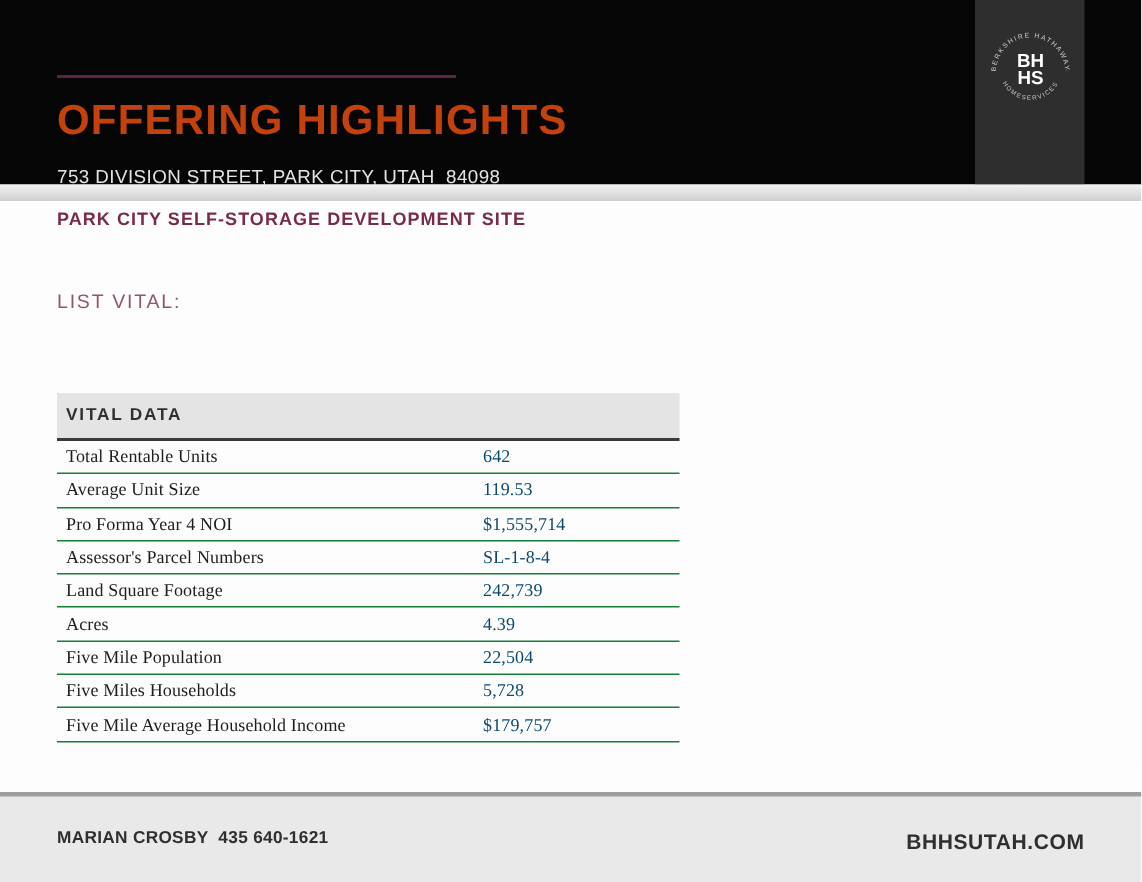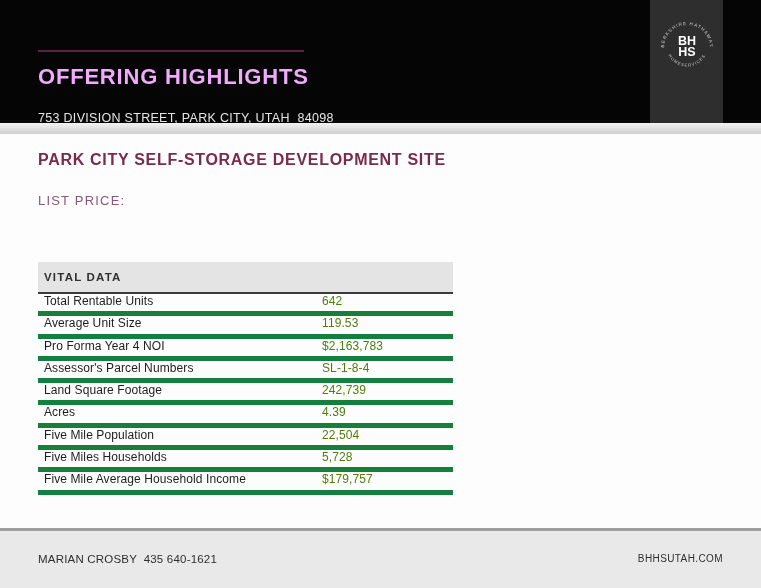--- a/index.html
+++ b/index.html
@@ -24,22 +24,22 @@
   }
   .header-rule {
     position: absolute;
     left: 38px; top: 50px;
     width: 266px; height: 2px;
     background: #5a2340;
   }
   .header-title {
     position: absolute;
     left: 38px; top: 64px;
-    color: #f0abfc;
-    font-size: 22px;
+    color: #c2410c;
+    font-size: 28px;
     font-weight: 600;
     letter-spacing: 0.8px;
     white-space: pre;
   }
   .header-address {
     position: absolute;
     left: 38px; top: 91px;
     color: #e4e4e4;
     font-size: 12.5px;
     font-weight: 400;
@@ -61,23 +61,23 @@
   .header-shadow {
     position: absolute;
     top: 123px; left: 0;
     width: 761px; height: 11px;
     background: linear-gradient(#f2f2f2, #cfcfcf);
   }
 
   
   .section-title {
     position: absolute;
-    left: 38px; top: 151px;
+    left: 38px; top: 139px;
     color: #7a2a4c;
-    font-size: 16px;
+    font-size: 12px;
     font-weight: 700;
     letter-spacing: 0.7px;
   }
   .list-price-label {
     position: absolute;
     left: 38px; top: 193px;
     color: #8e5674;
     font-size: 13px;
     font-weight: 400;
     letter-spacing: 1.2px;
@@ -105,59 +105,61 @@
     align-items: center;
     padding-left: 6px;
     color: #303030;
     font-size: 11.5px;
     font-weight: 700;
     letter-spacing: 1.2px;
   }
   .vital-row {
     position: relative;
     height: 22.3px;
-    border-bottom: 5px solid #15803d;
+    border-bottom: 1px solid #15803d;
     display: flex;
-    align-items: flex-start;
+    align-items: center;
+    font-family: Liberation Serif, serif;
   }
   .vital-label {
     padding-left: 6px;
     color: #1d1d1d;
     font-size: 12px;
     letter-spacing: 0.1px;
   }
   .vital-value {
     position: absolute;
     left: 284px;
-    color: #4d7c0f;
+    color: #0c4a6e;
     font-size: 12px;
     letter-spacing: 0.1px;
   }
 
   
   .footer {
     position: absolute;
     left: 0; bottom: 0;
     width: 761px; height: 60px;
     background: #e9e9e9;
     border-top: 3px solid #9e9e9e;
+    font-weight: bold;
   }
   .footer-agent {
     position: absolute;
     left: 38px; top: 22px;
     color: #2f2f2f;
     font-size: 11.5px;
     letter-spacing: 0.2px;
     white-space: pre;
   }
   .footer-site {
     position: absolute;
     right: 38px; top: 22px;
     color: #2f2f2f;
-    font-size: 10px;
+    font-size: 14px;
     letter-spacing: 0.4px;
     white-space: pre;
   }
 </style>
 </head>
 <body>
 
 <div class="page">
 
   <div class="header">
@@ -181,36 +183,36 @@
         <text x="55" y="34" font-size="5" fill="#c9c9c9">·</text>
         <text x="32" y="30.5" text-anchor="middle" font-size="12.5" font-weight="bold" fill="#ffffff" font-family="Liberation Sans, sans-serif">BH</text>
         <text x="32" y="42" text-anchor="middle" font-size="12.5" font-weight="bold" fill="#ffffff" font-family="Liberation Sans, sans-serif">HS</text>
       </svg>
     </div>
   </div>
 
   <div class="header-shadow"></div>
 
   <div class="section-title">PARK CITY SELF-STORAGE DEVELOPMENT SITE</div>
-  <div class="list-price-label">LIST PRICE:</div>
+  <div class="list-price-label">LIST VITAL:</div>
 
   <div class="vital-table">
     <div class="vital-header">VITAL DATA</div>
 
     <div class="vital-row">
       <span class="vital-label">Total Rentable Units</span>
       <span class="vital-value">642</span>
     </div>
     <div class="vital-row">
       <span class="vital-label">Average Unit Size</span>
       <span class="vital-value">119.53</span>
     </div>
     <div class="vital-row">
       <span class="vital-label">Pro Forma Year 4 NOI</span>
-      <span class="vital-value">$2,163,783</span>
+      <span class="vital-value">$1,555,714</span>
     </div>
     <div class="vital-row">
       <span class="vital-label">Assessor's Parcel Numbers</span>
       <span class="vital-value">SL-1-8-4</span>
     </div>
     <div class="vital-row">
       <span class="vital-label">Land Square Footage</span>
       <span class="vital-value">242,739</span>
     </div>
     <div class="vital-row">

